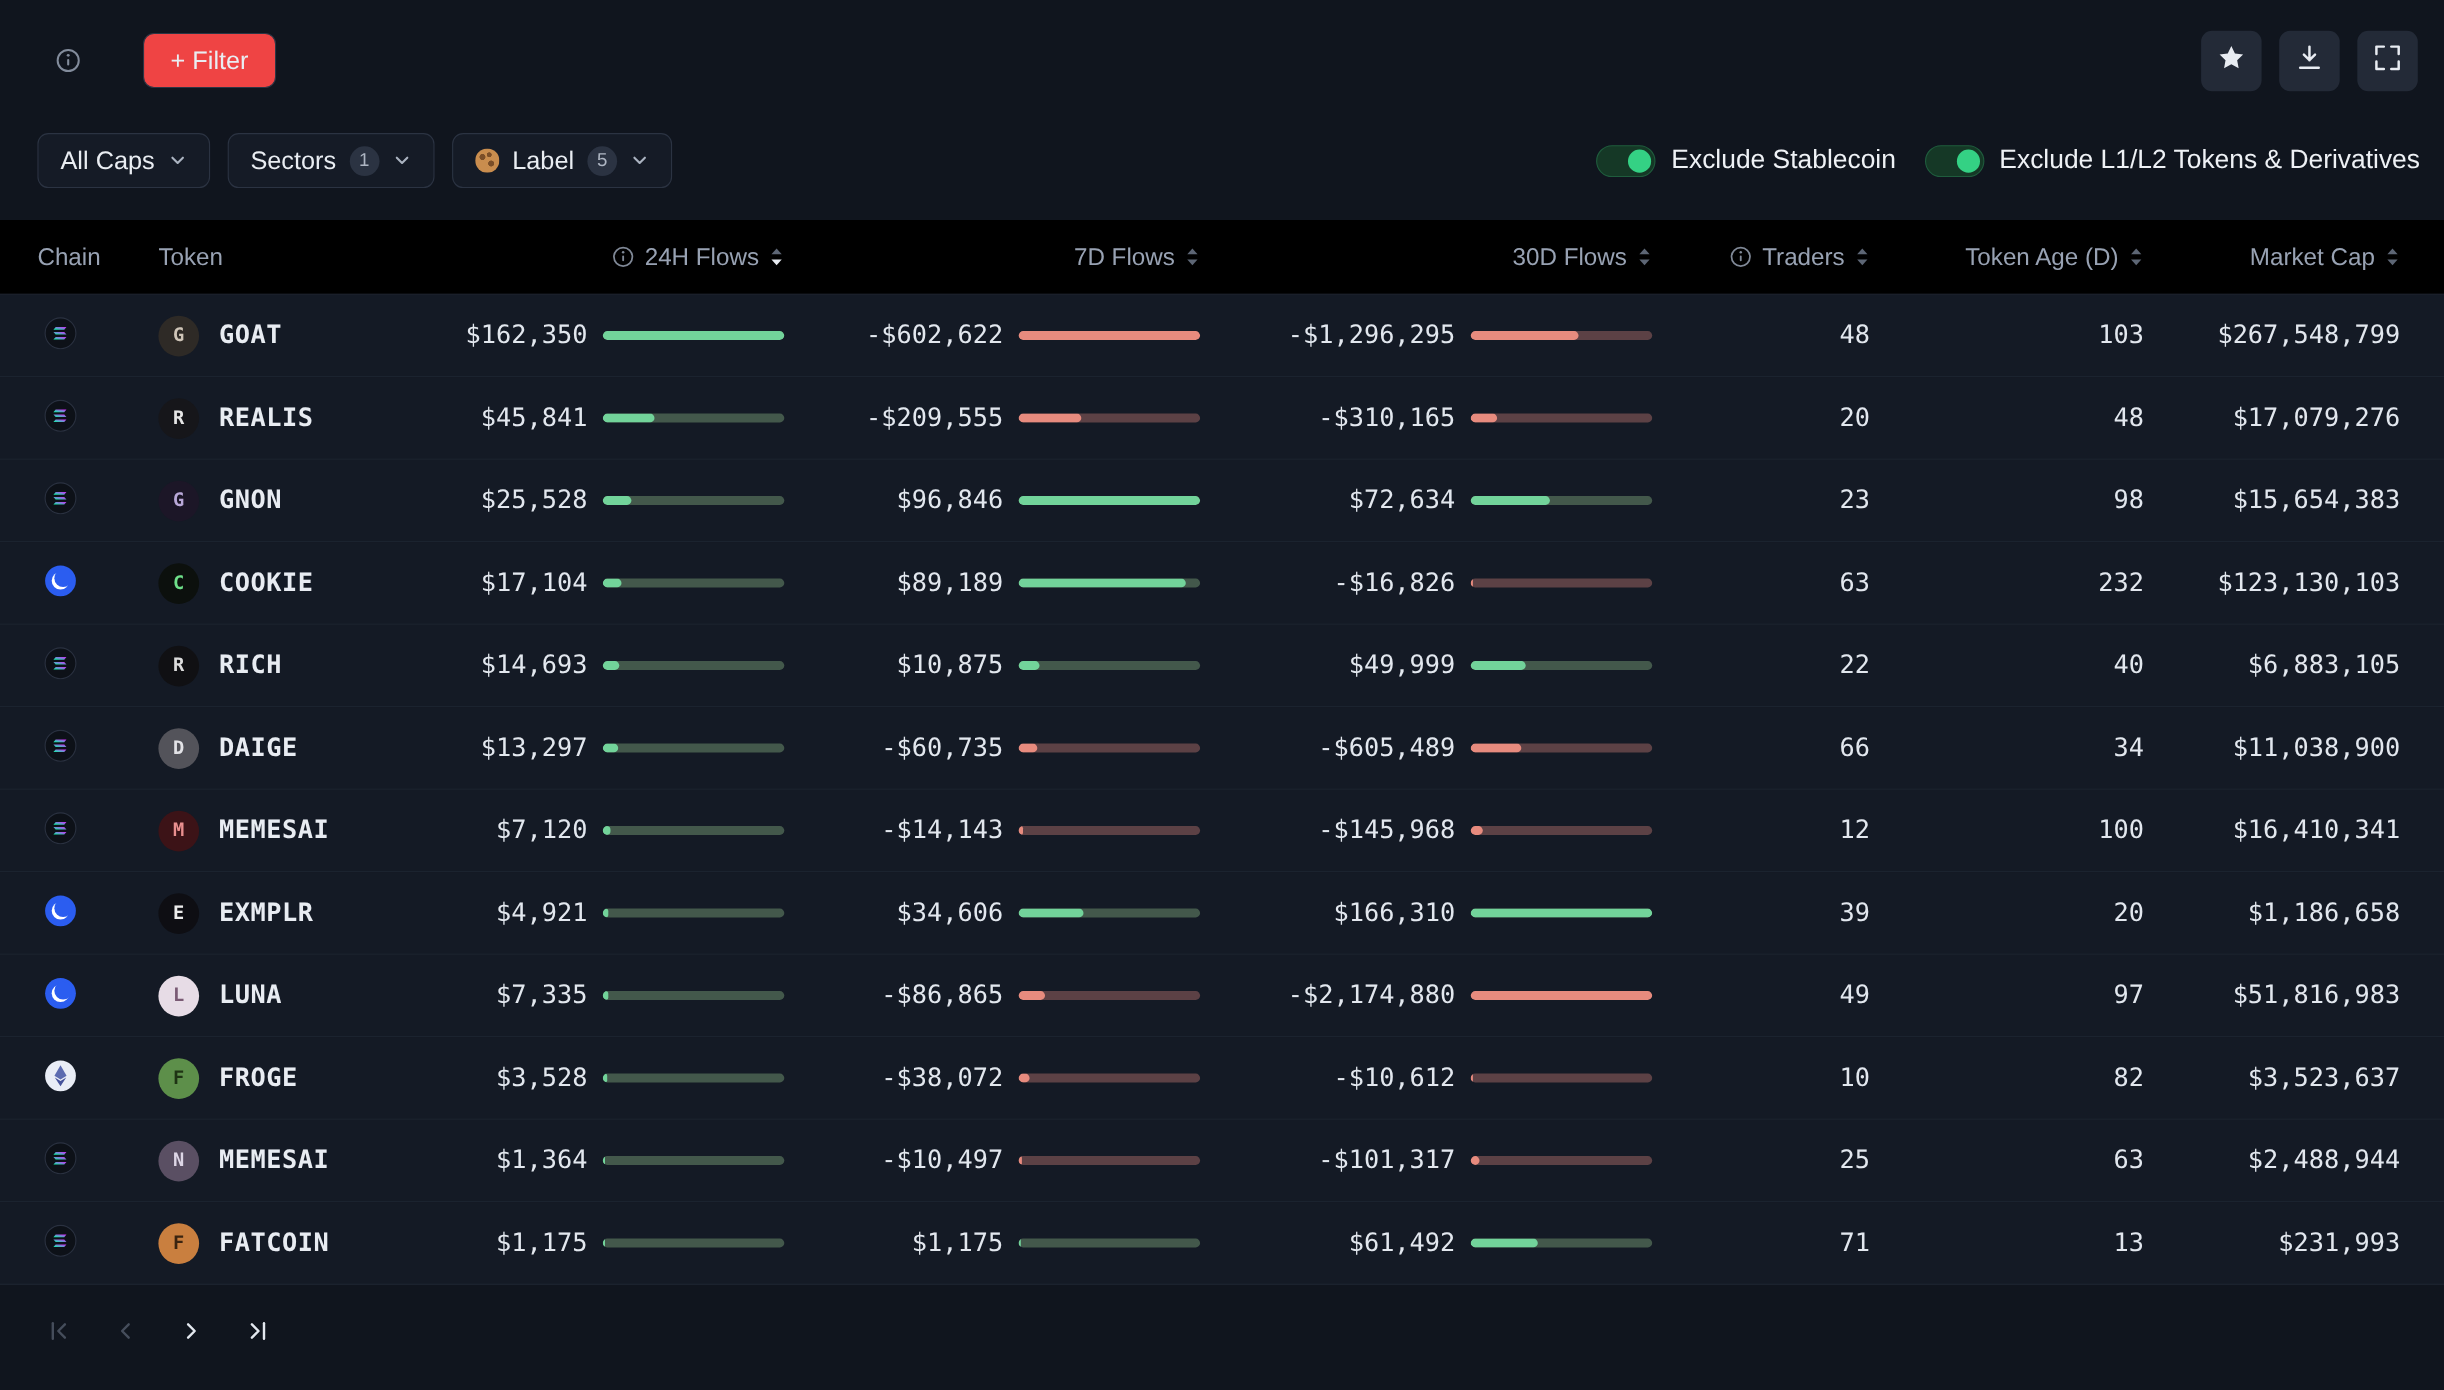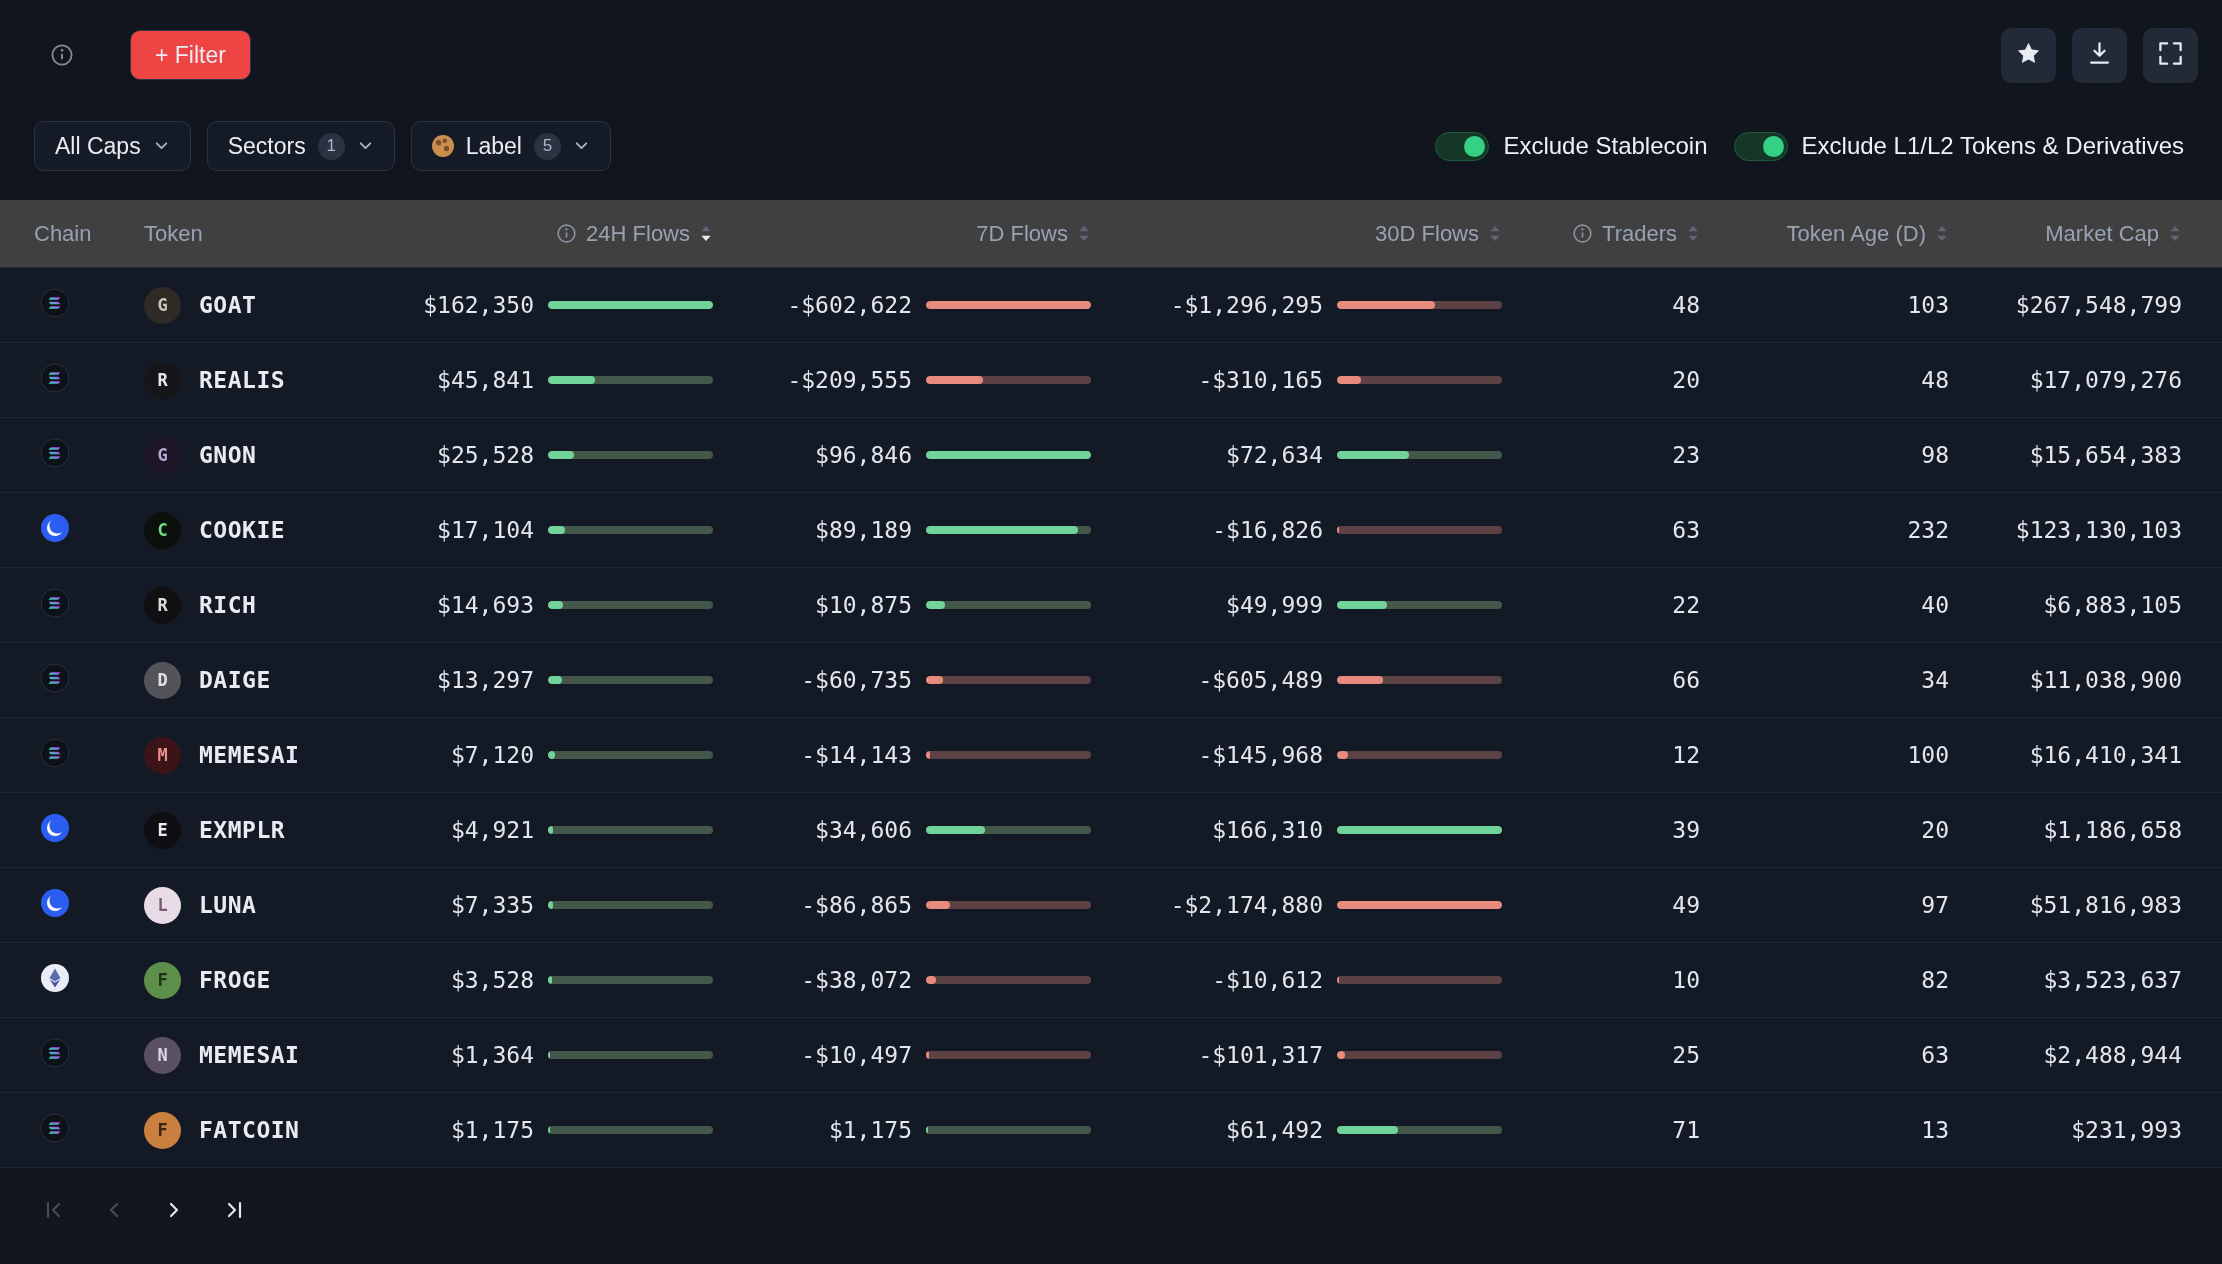--- a/index.html
+++ b/index.html
@@ -12,40 +12,40 @@
   .topbar { display:flex; align-items:center; height:110px; padding:0 24px 0 34px; }
   .page-title { font-size:31px; font-weight:bold; color:#f2f5f9; letter-spacing:.2px; }
   .info-ic { display:inline-flex; margin-left:16px; opacity:.85; }
   .filter-btn { margin-left:56px; display:flex; align-items:center; height:50px; padding:0 24px;
     border:1px solid #2c3544; border-radius:10px; background:#ef4444; color:#e9edf2; font-size:23px; cursor:pointer; }
   .topbar-spacer { flex:1; }
   .actions { display:flex; gap:16px; }
   .action-btn { width:55px; height:55px; border-radius:10px; background:#232a37; display:flex; align-items:center; justify-content:center; cursor:pointer; }
 
   
-  .filterbar { display:flex; align-items:center; height:72px; padding:0 38px 0 34px; }
+  .filterbar { display:flex; align-items:center; height:72px; padding:0 22px 0 34px; }
   .chips { display:flex; gap:16px; align-items:center; }
   .chip { display:flex; align-items:center; gap:12px; height:50px; padding:0 20px;
     border:1px solid #2b3342; border-radius:10px; background:#151b26; font-size:23px; color:#e9edf2; cursor:pointer; white-space:nowrap; }
   .chip .muted { color:#7a8495; }
   .badge { min-width:27px; height:27px; border-radius:50%; background:#2b3342; color:#aeb6c3;
     display:flex; align-items:center; justify-content:center; font-size:17px; }
   .cookie { width:22px; height:22px; border-radius:50%; background:#c98d4e;
     background-image:radial-gradient(circle at 30% 35%, #7a4e28 0 2.5px, transparent 3px),
                      radial-gradient(circle at 66% 62%, #7a4e28 0 2.5px, transparent 3px),
                      radial-gradient(circle at 58% 26%, #7a4e28 0 2px, transparent 2.5px); }
   .toggles { margin-left:auto; display:flex; align-items:center; gap:26px; }
   .toggle-group { display:flex; align-items:center; gap:14px; }
   .toggle { width:54px; height:29px; border-radius:15px; background:#153826; border:1px solid #1f5c3d; position:relative; cursor:pointer; }
   .toggle .knob { position:absolute; right:3px; top:3px; width:21px; height:21px; border-radius:50%; background:var(--toggle,#34d184); }
   .toggle-label { font-size:24px; color:#eef1f5; }
 
   
   .table { margin-top:18px; }
-  .thead { display:flex; align-items:center; height:68px; background:#404040; border-bottom:1px solid #232a37;
+  .thead { display:flex; align-items:center; height:68px; background:#000000; border-bottom:1px solid #232a37;
     padding:0 40px 0 34px; color:#98a2b3; font-size:22px; }
   .th { display:flex; align-items:center; gap:9px; }
   .th.right { justify-content:flex-end; }
   .tr { display:flex; align-items:center; height:75px; padding:0 40px 0 34px; background:#141a25; border-bottom:1px solid #1f2632; }
 
   .c-chain { width:110px; }
   .c-token { width:276px; display:flex; align-items:center; gap:18px; }
   .c-f24 { width:293px; }
   .c-f7 { width:378px; }
   .c-f30 { width:411px; }

